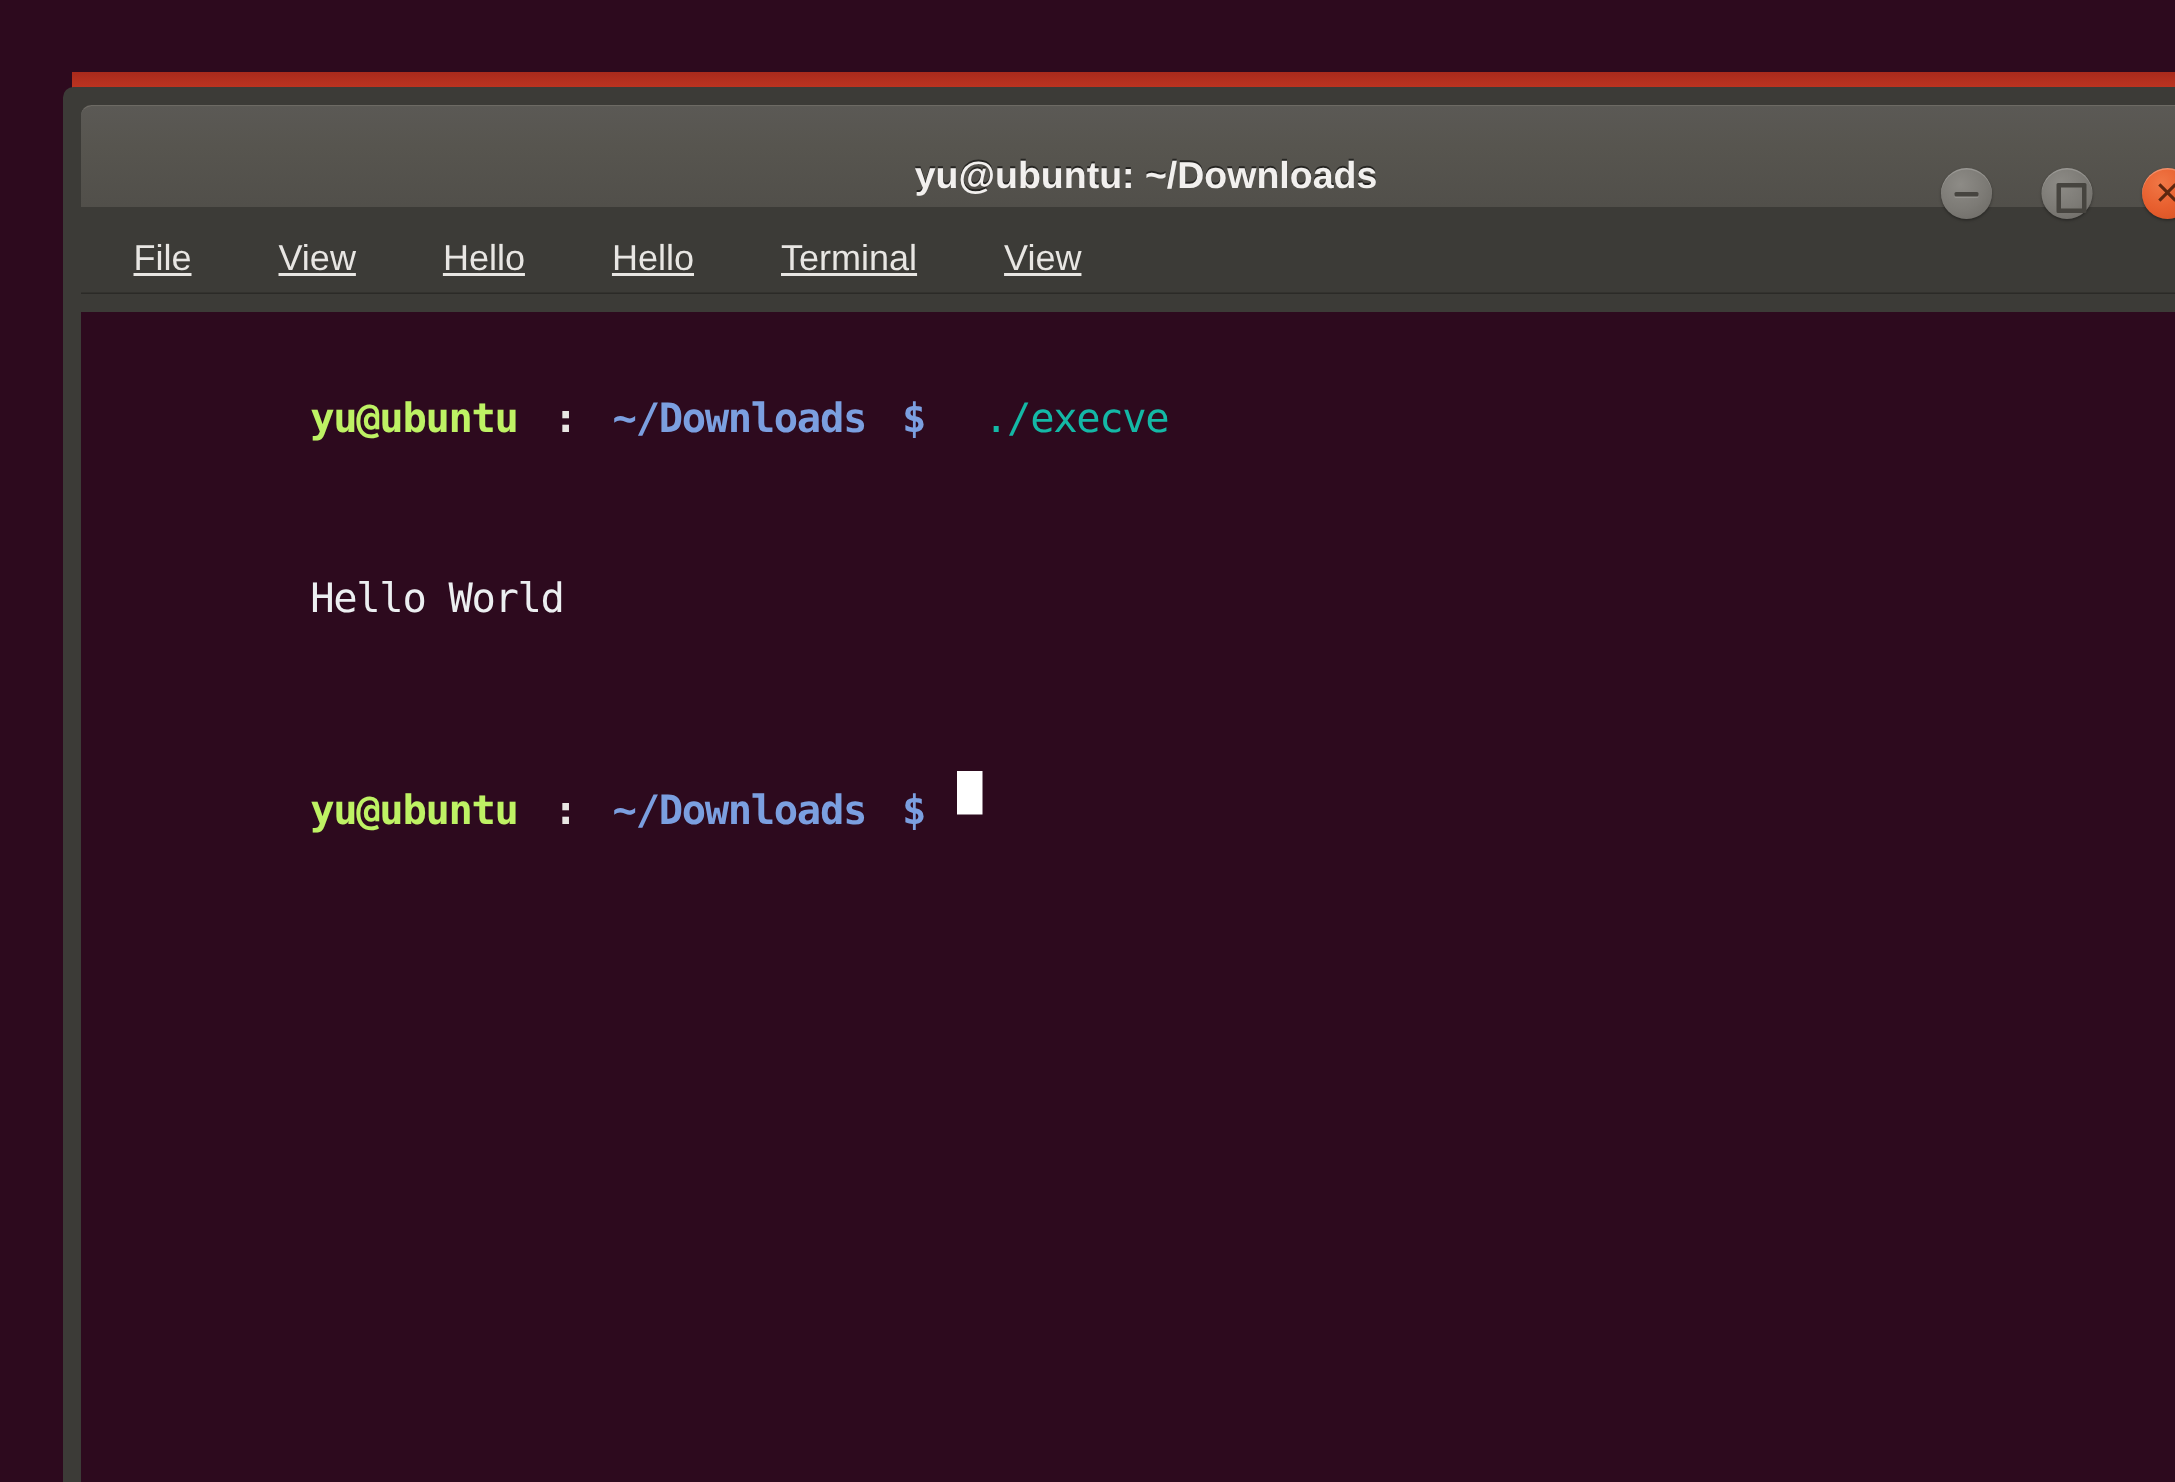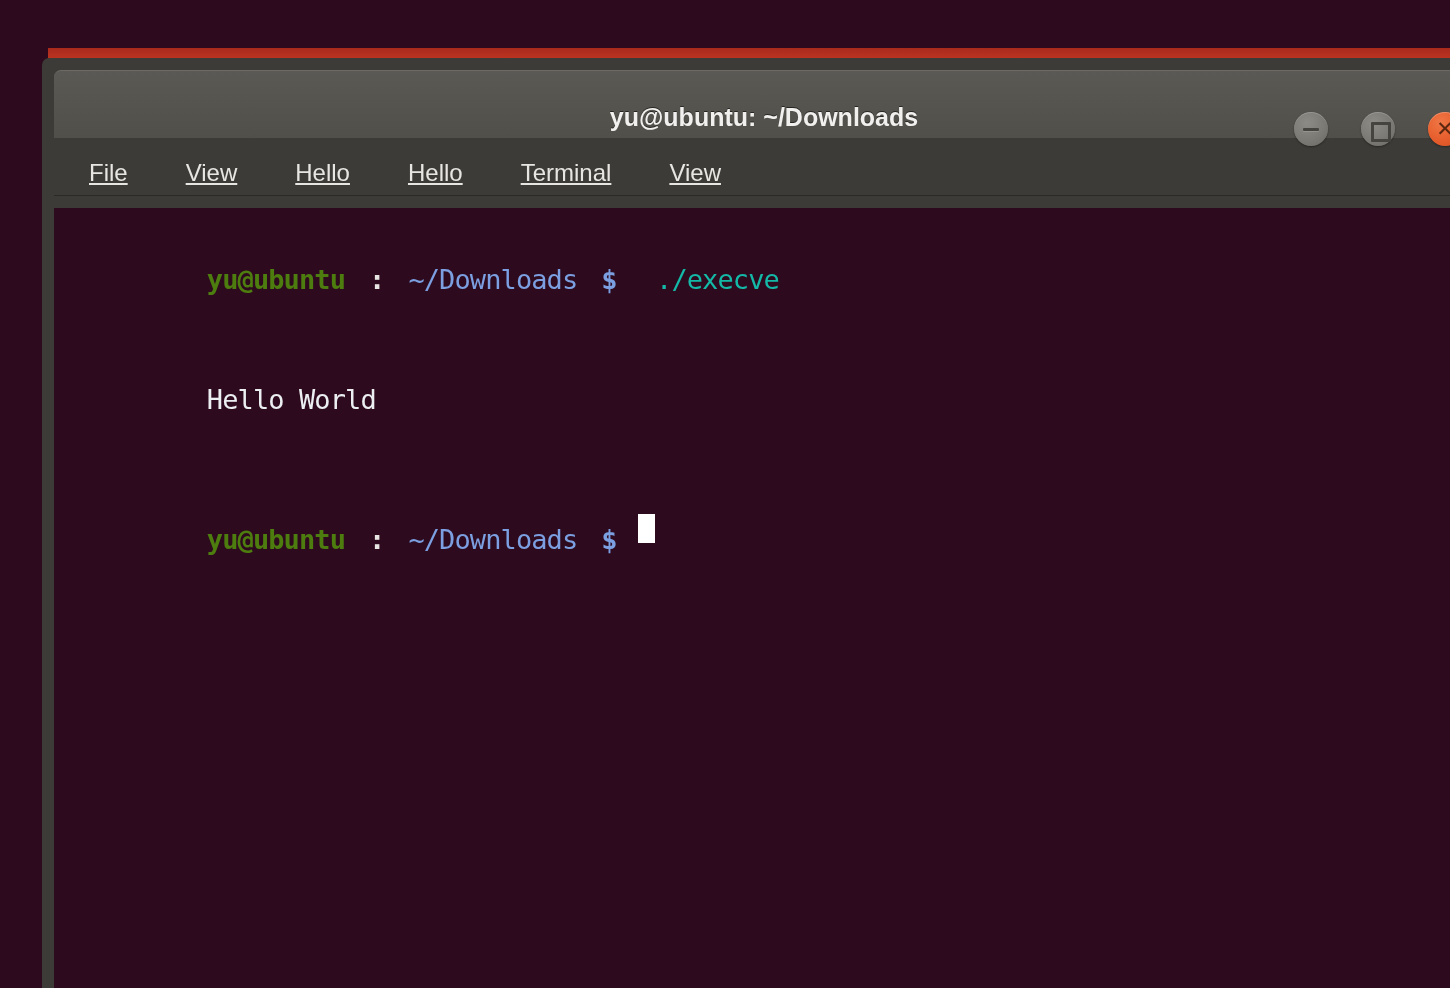--- a/index.html
+++ b/index.html
@@ -153,23 +153,23 @@
   }
 
   .term-line {
     font-family: "DejaVu Sans Mono", "Liberation Mono", monospace;
     font-size: 27px;
     line-height: 36px;
     white-space: pre;
     letter-spacing: -0.9px;
   }
 
-  .seg-user  { color: #4d7c0f; font-weight: bold; }
+  .seg-user  { color: #bef264; font-weight: bold; }
   .seg-punct { color: #e8e6e3; font-weight: bold; }
-  .seg-path  { color: #7b9fe0; font-weight: normal; }
+  .seg-path  { color: #7b9fe0; font-weight: bold; }
   .seg-sigil { color: #7b9fe0; font-weight: bold; }
   .seg-cmd   { color: #14b8a6; }
   .seg-out   { color: #eceff1; }
 
   .cursor-block {
     display: inline-block;
     width: 17px;
     height: 29px;
     background: #ffffff;
     vertical-align: -6px;

